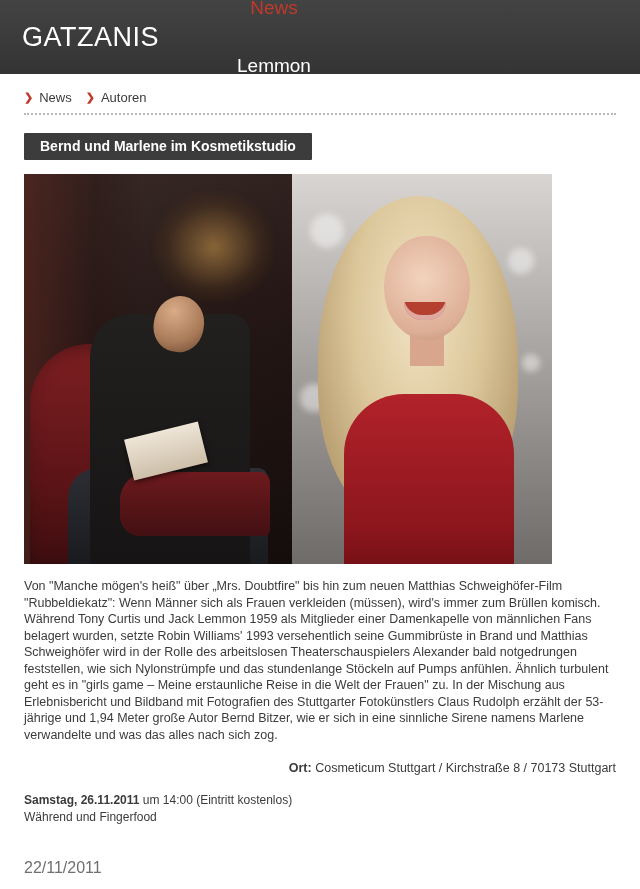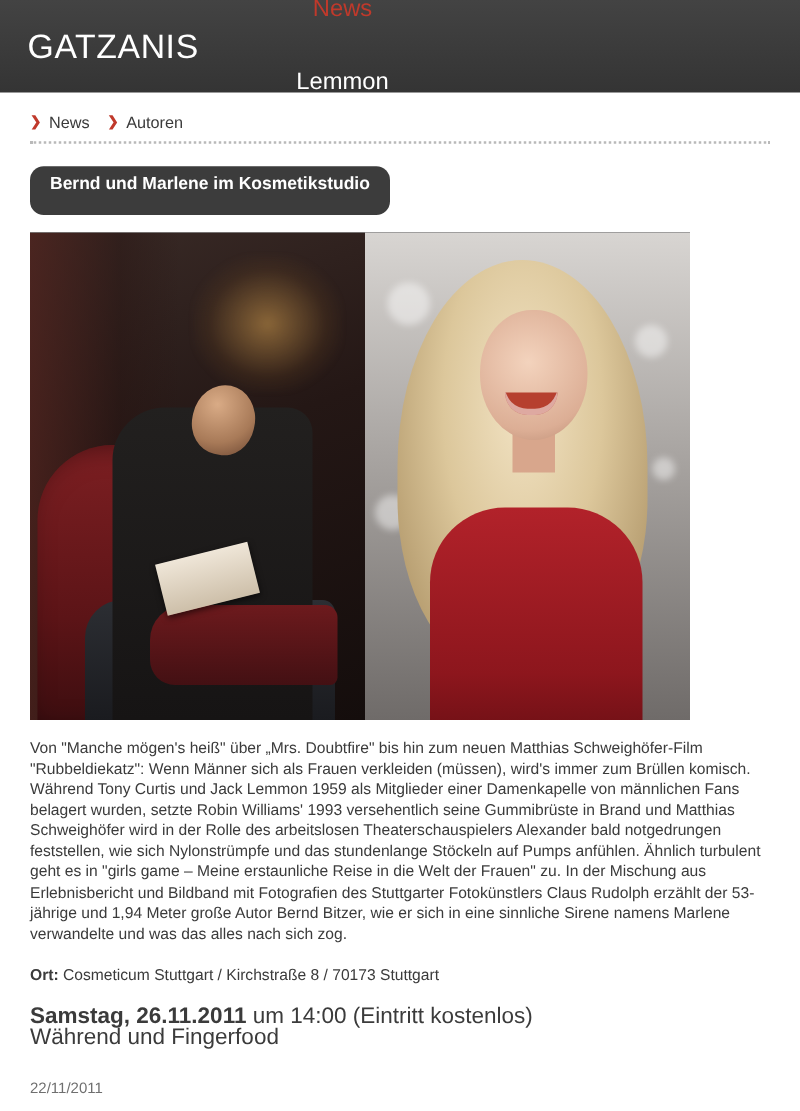--- a/index.html
+++ b/index.html
@@ -86,22 +86,22 @@
   
   .title-row {
     padding: 18px 24px 0 24px;
   }
   .title-pill {
     display: inline-block;
     background: #3c3c3c;
     color: #ffffff;
     font-size: 14px;
     font-weight: bold;
-    border-radius: 11px;
-    padding: 5px 16px 18px 16px;
+    border-radius: 1px;
+    padding: 5px 16px 6px 16px;
     line-height: 1.15;
   }
 
   
   .figure {
     margin: 14px 24px 0 24px;
     width: 528px;
     height: 390px;
     position: relative;
     overflow: hidden;
@@ -230,34 +230,35 @@
     line-height: 16.5px;
     color: #3b3b3b;
     text-align: left;
     margin: 0;
   }
   .meta {
     font-size: 12.5px;
     line-height: 17px;
     color: #3b3b3b;
     margin-top: 17px;
+    text-align: right;
   }
   .meta .lbl { font-weight: bold; }
   .meta-date {
-    font-size: 18px;
+    font-size: 12px;
     line-height: 17px;
     margin-top: 15px;
     color: #3b3b3b;
   }
   .meta-date .lbl { font-weight: bold; }
   .footer-date {
     position: absolute;
     left: 24px;
     bottom: 12px;
-    font-size: 12px;
+    font-size: 16px;
     color: #6f6f6f;
   }
 </style>
 </head>
 <body>
 
 <div class="page">
 
   <div class="header">
     <div class="brand">GATZANIS</div>

